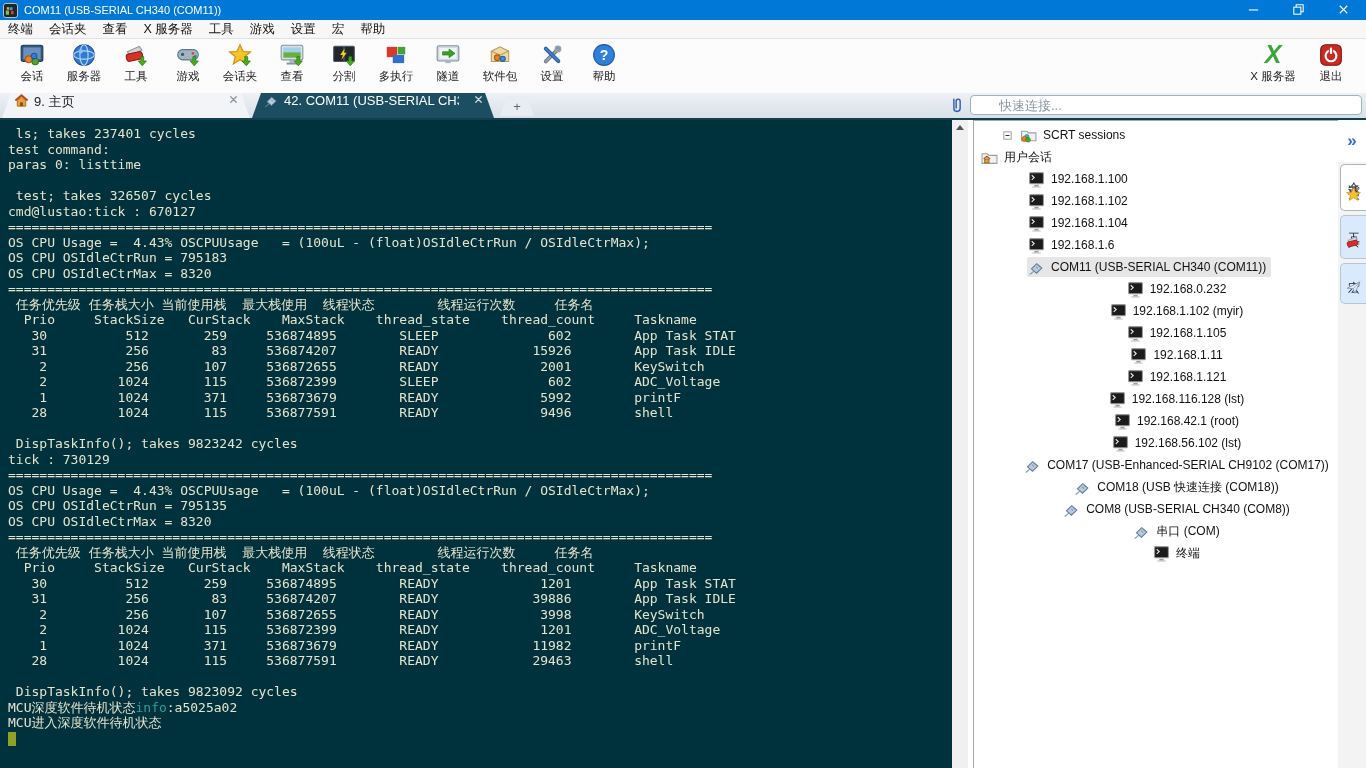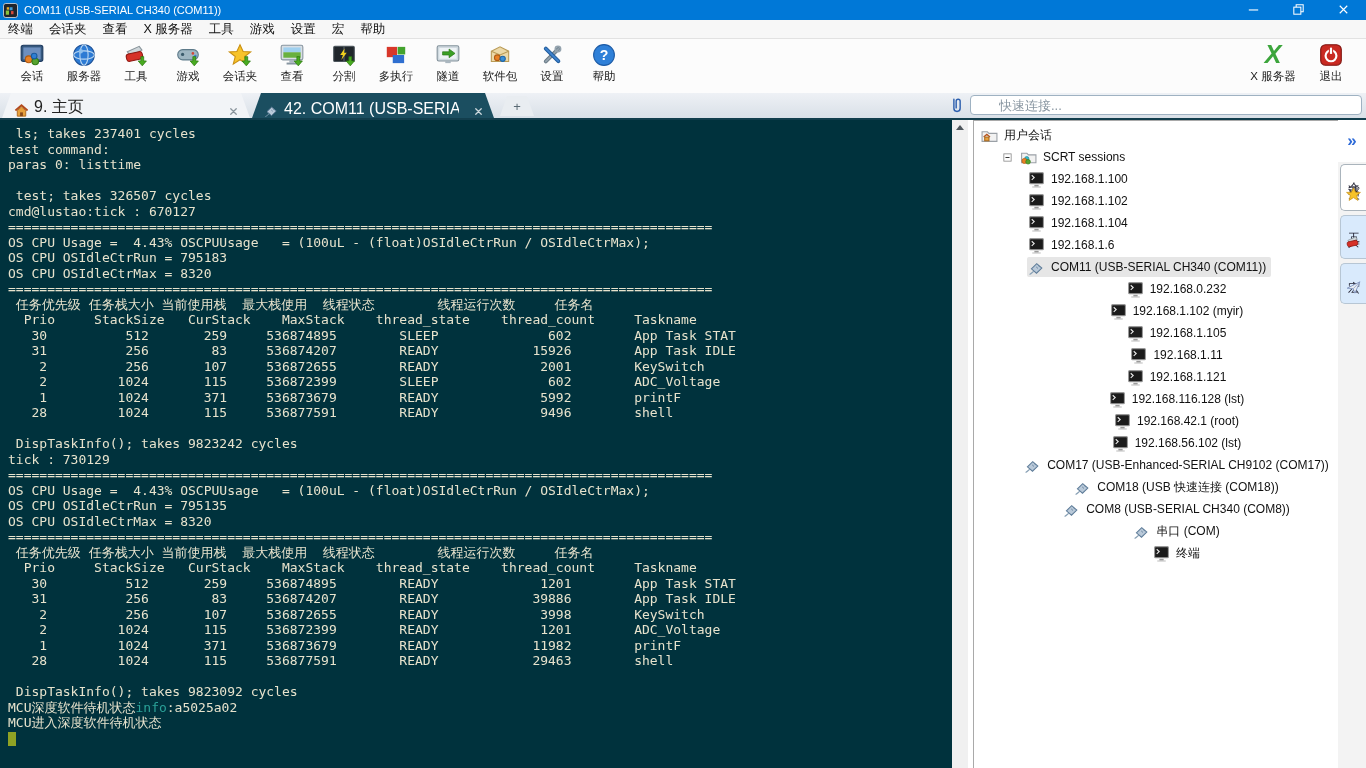--- a/index.html
+++ b/index.html
@@ -21,21 +21,21 @@
   
   .toolbar { height:54px; background:#fcfcfc; display:flex; align-items:flex-start; padding:2px 6px 0 6px; }
   .tool-btn { width:52px; height:50px; display:flex; flex-direction:column; align-items:center; justify-content:flex-start; font-size:11.5px; color:#222; border-radius:3px; }
   .tool-btn .icn { width:26px; height:26px; margin:1px 0 1px 0; }
   .tool-btn .icn svg { width:100%; height:100%; }
   .tb-spacer { flex:1 1 auto; }
   .tool-btn.right { width:58px; }
 
   
   .tabbar { height:27px; background:linear-gradient(#eef1f5,#d9e0e8); display:flex; align-items:flex-end; border-bottom:2px solid #123e4d; }
-  .tab { height:25px; display:flex; align-items:flex-end; font-size:16px; padding:0 10px 0 8px; margin-left:2px; clip-path:polygon(0 100%, 9px 0, calc(100% - 9px) 0, 100% 100%); cursor:default; }
+  .tab { height:25px; display:flex; align-items:flex-start; font-size:13px; padding:0 10px 0 8px; margin-left:2px; clip-path:polygon(0 100%, 9px 0, calc(100% - 9px) 0, 100% 100%); cursor:default; }
   .tab .icn { width:15px; height:15px; margin:0 5px 0 4px; flex:0 0 auto; }
   .tab .icn svg { width:100%; height:100%; }
   .tab-close { width:13px; height:13px; margin-left:14px; color:#8a949c; display:flex; align-items:center; justify-content:center; }
   .tab-close svg { width:11px; height:11px; }
   .tab.inactive { background:#f2f4f7; color:#222; width:248px; }
   .tab.active { background:#1b4e60; color:#fff; width:242px; }
   .tab.active .tab-close { color:#cdd8dd; }
   .newtab { width:34px; height:20px; margin:0 0 2px 6px; background:#e9edf1; clip-path:polygon(0 100%, 7px 0, calc(100% - 7px) 0, 100% 100%); color:#5a6a74; font-size:13px; display:flex; align-items:center; justify-content:center; }
   .paperclip { width:19px; height:19px; margin:0 3px 3px auto; }
   .paperclip svg { width:100%; height:100%; }
@@ -295,43 +295,43 @@
     <div class="sbtn up">
         <span class="tri-up"></span>
       </div>
     <div class="sthumb"></div>
     <div class="sbtn down">
         <span class="tri-down"></span>
       </div>
   </div>
   <div class="side-gap"></div>
   <div class="sidebar" id="session-tree">
-      <div class="tree-row ind0">
-        <span class="row-inner">
-          <span class="icn"><svg viewBox="0 0 16 16">
-              <path d="M1 4.5 L6 4.5 L7.5 6 L15 6 L15 13.5 L1 13.5 Z" fill="#f2f2f2" stroke="#9aa0a6"></path>
-              <path d="M2.5 9.5 L5.5 7 L8.5 9.5" fill="none" stroke="#b5541f" stroke-width="1.2"></path>
-              <rect x="3.5" y="9.5" width="4" height="3.5" fill="#e8a13c" stroke="#a8691f"></rect>
-            </svg></span>
-          <span>用户会话</span>
-        </span>
-      </div>
       <div class="tree-row ind1">
         <span class="expander"><svg viewBox="0 0 16 16">
             <rect x="3.5" y="3.5" width="9" height="9" fill="#fff" stroke="#8a8a8a"></rect>
             <line x1="5.5" y1="8" x2="10.5" y2="8" stroke="#333" stroke-width="1.2"></line>
           </svg></span>
         <span class="row-inner">
           <span class="icn"><svg viewBox="0 0 16 16">
               <path d="M1.5 4 L6.5 4 L8 5.5 L15 5.5 L15 13 L1.5 13 Z" fill="#f2f2f2" stroke="#9aa0a6"></path>
               <circle cx="6.4" cy="9" r="2" fill="#31b7c8" stroke="#1a8a99" stroke-width="0.6"></circle>
               <circle cx="4.2" cy="11.2" r="2.4" fill="#e98126" stroke="#b05a10" stroke-width="0.6"></circle>
               <circle cx="7.6" cy="12" r="2.2" fill="#57a32e" stroke="#2f7a14" stroke-width="0.6"></circle>
             </svg></span>
           <span>SCRT sessions</span>
+        </span>
+      </div>
+      <div class="tree-row ind0">
+        <span class="row-inner">
+          <span class="icn"><svg viewBox="0 0 16 16">
+              <path d="M1 4.5 L6 4.5 L7.5 6 L15 6 L15 13.5 L1 13.5 Z" fill="#f2f2f2" stroke="#9aa0a6"></path>
+              <path d="M2.5 9.5 L5.5 7 L8.5 9.5" fill="none" stroke="#b5541f" stroke-width="1.2"></path>
+              <rect x="3.5" y="9.5" width="4" height="3.5" fill="#e8a13c" stroke="#a8691f"></rect>
+            </svg></span>
+          <span>用户会话</span>
         </span>
       </div>
       <div class="tree-row ind2">
         <span class="row-inner">
           <span class="icn"><svg viewBox="0 0 16 16">
               <rect x="1.5" y="1.5" width="13" height="10.5" rx="1" fill="#1b1b1b" stroke="#9a9a9a"></rect>
               <path d="M3.5 4 L5.8 6.2 L3.5 8.4" fill="none" stroke="#e8e8e8" stroke-width="1.1"></path>
               <rect x="6" y="13" width="4" height="1.6" fill="#9a9a9a"></rect>
               <rect x="4" y="14.6" width="8" height="0.9" fill="#b8b8b8"></rect>
             </svg></span>

